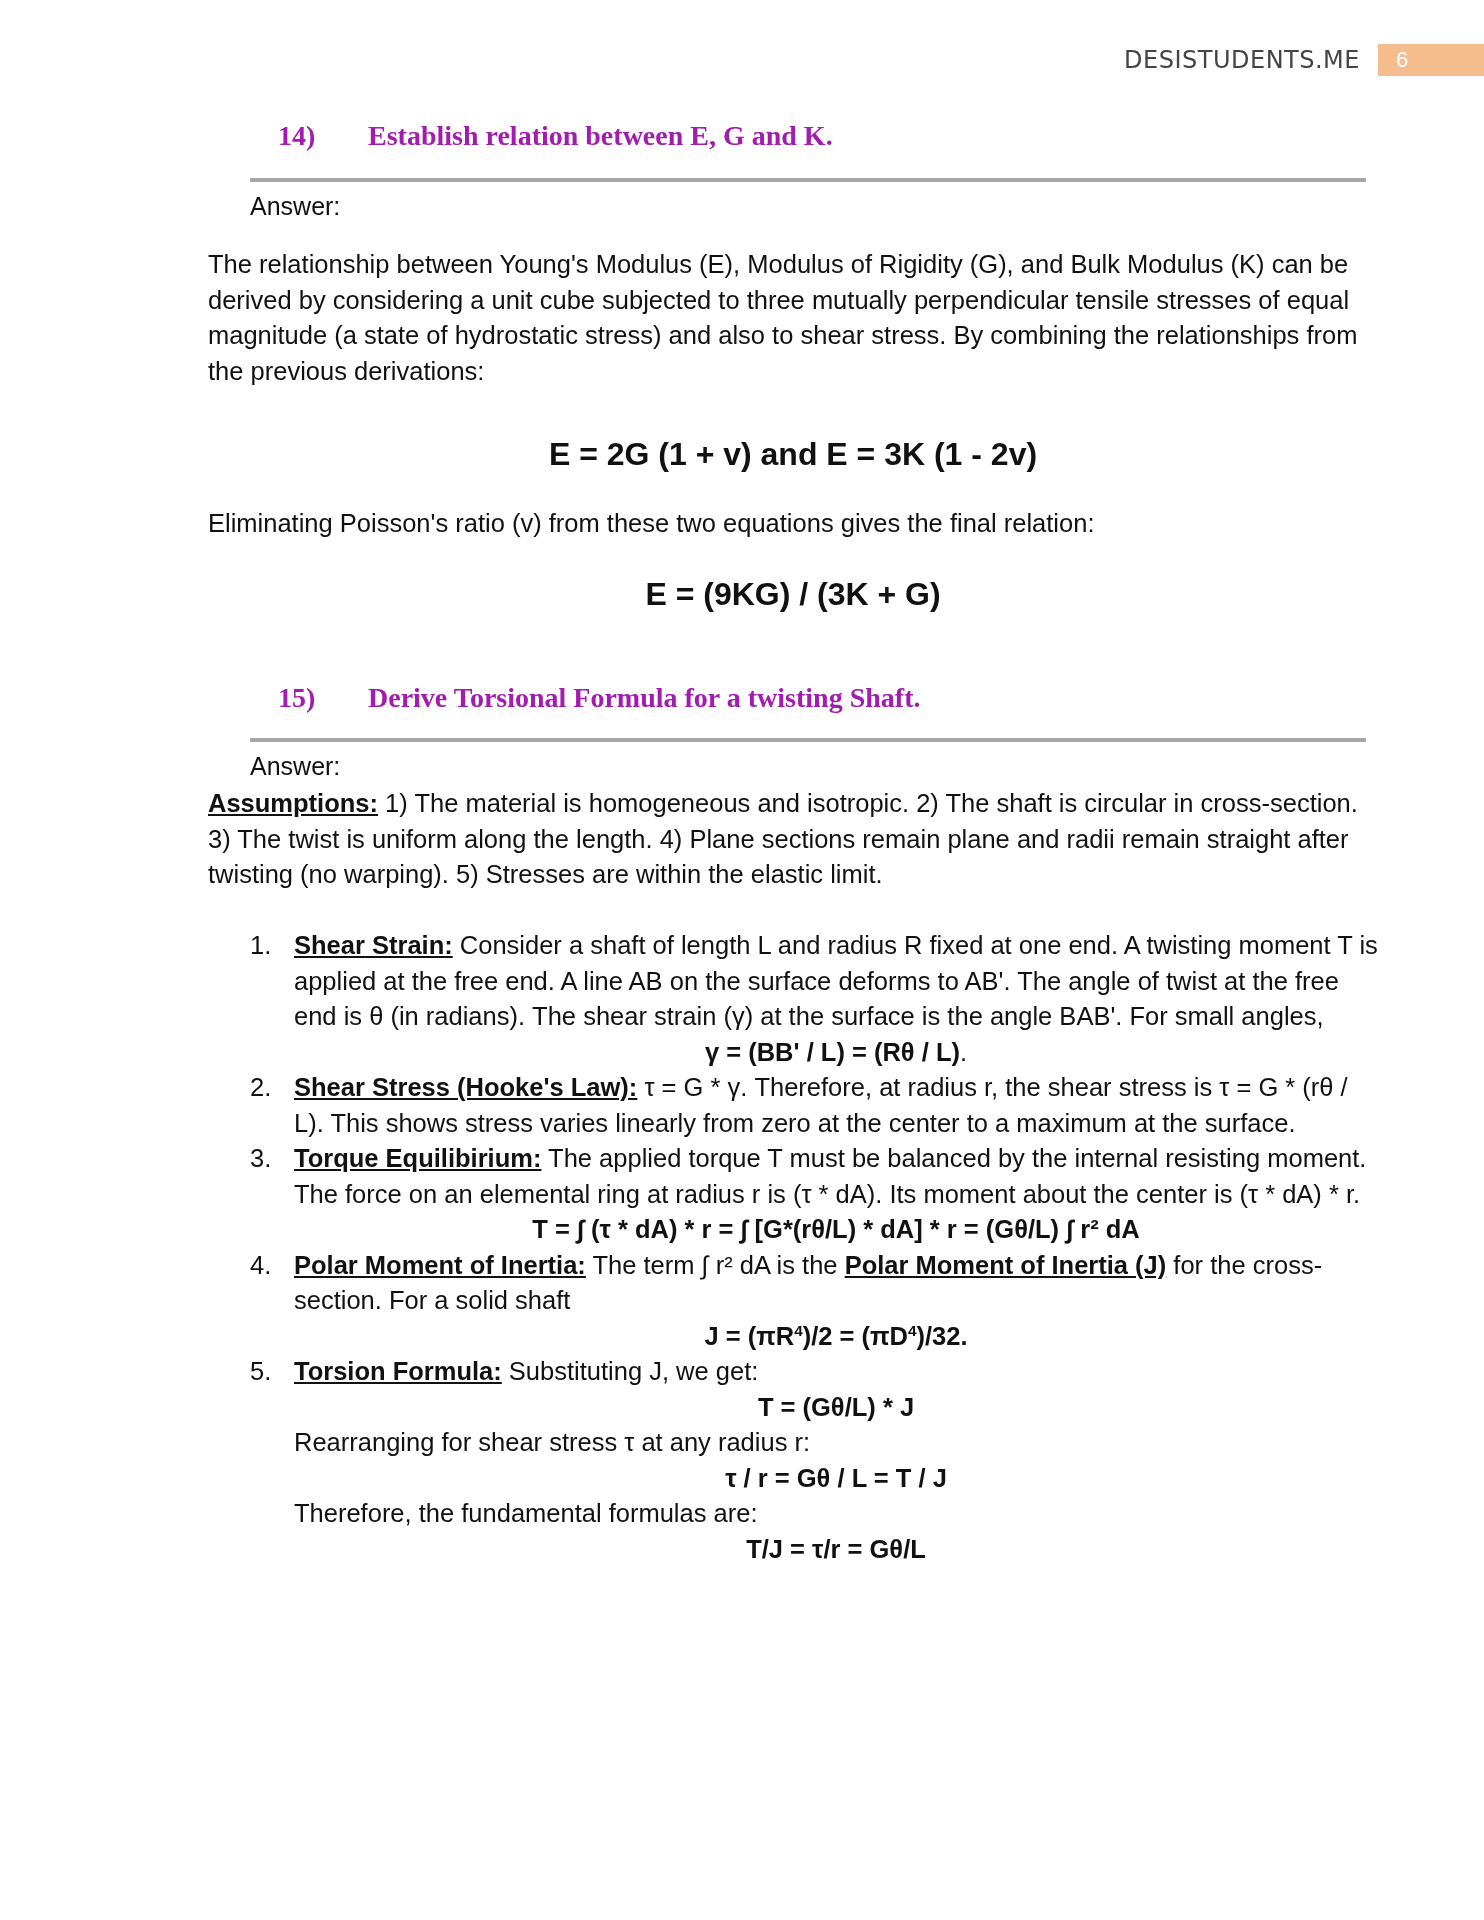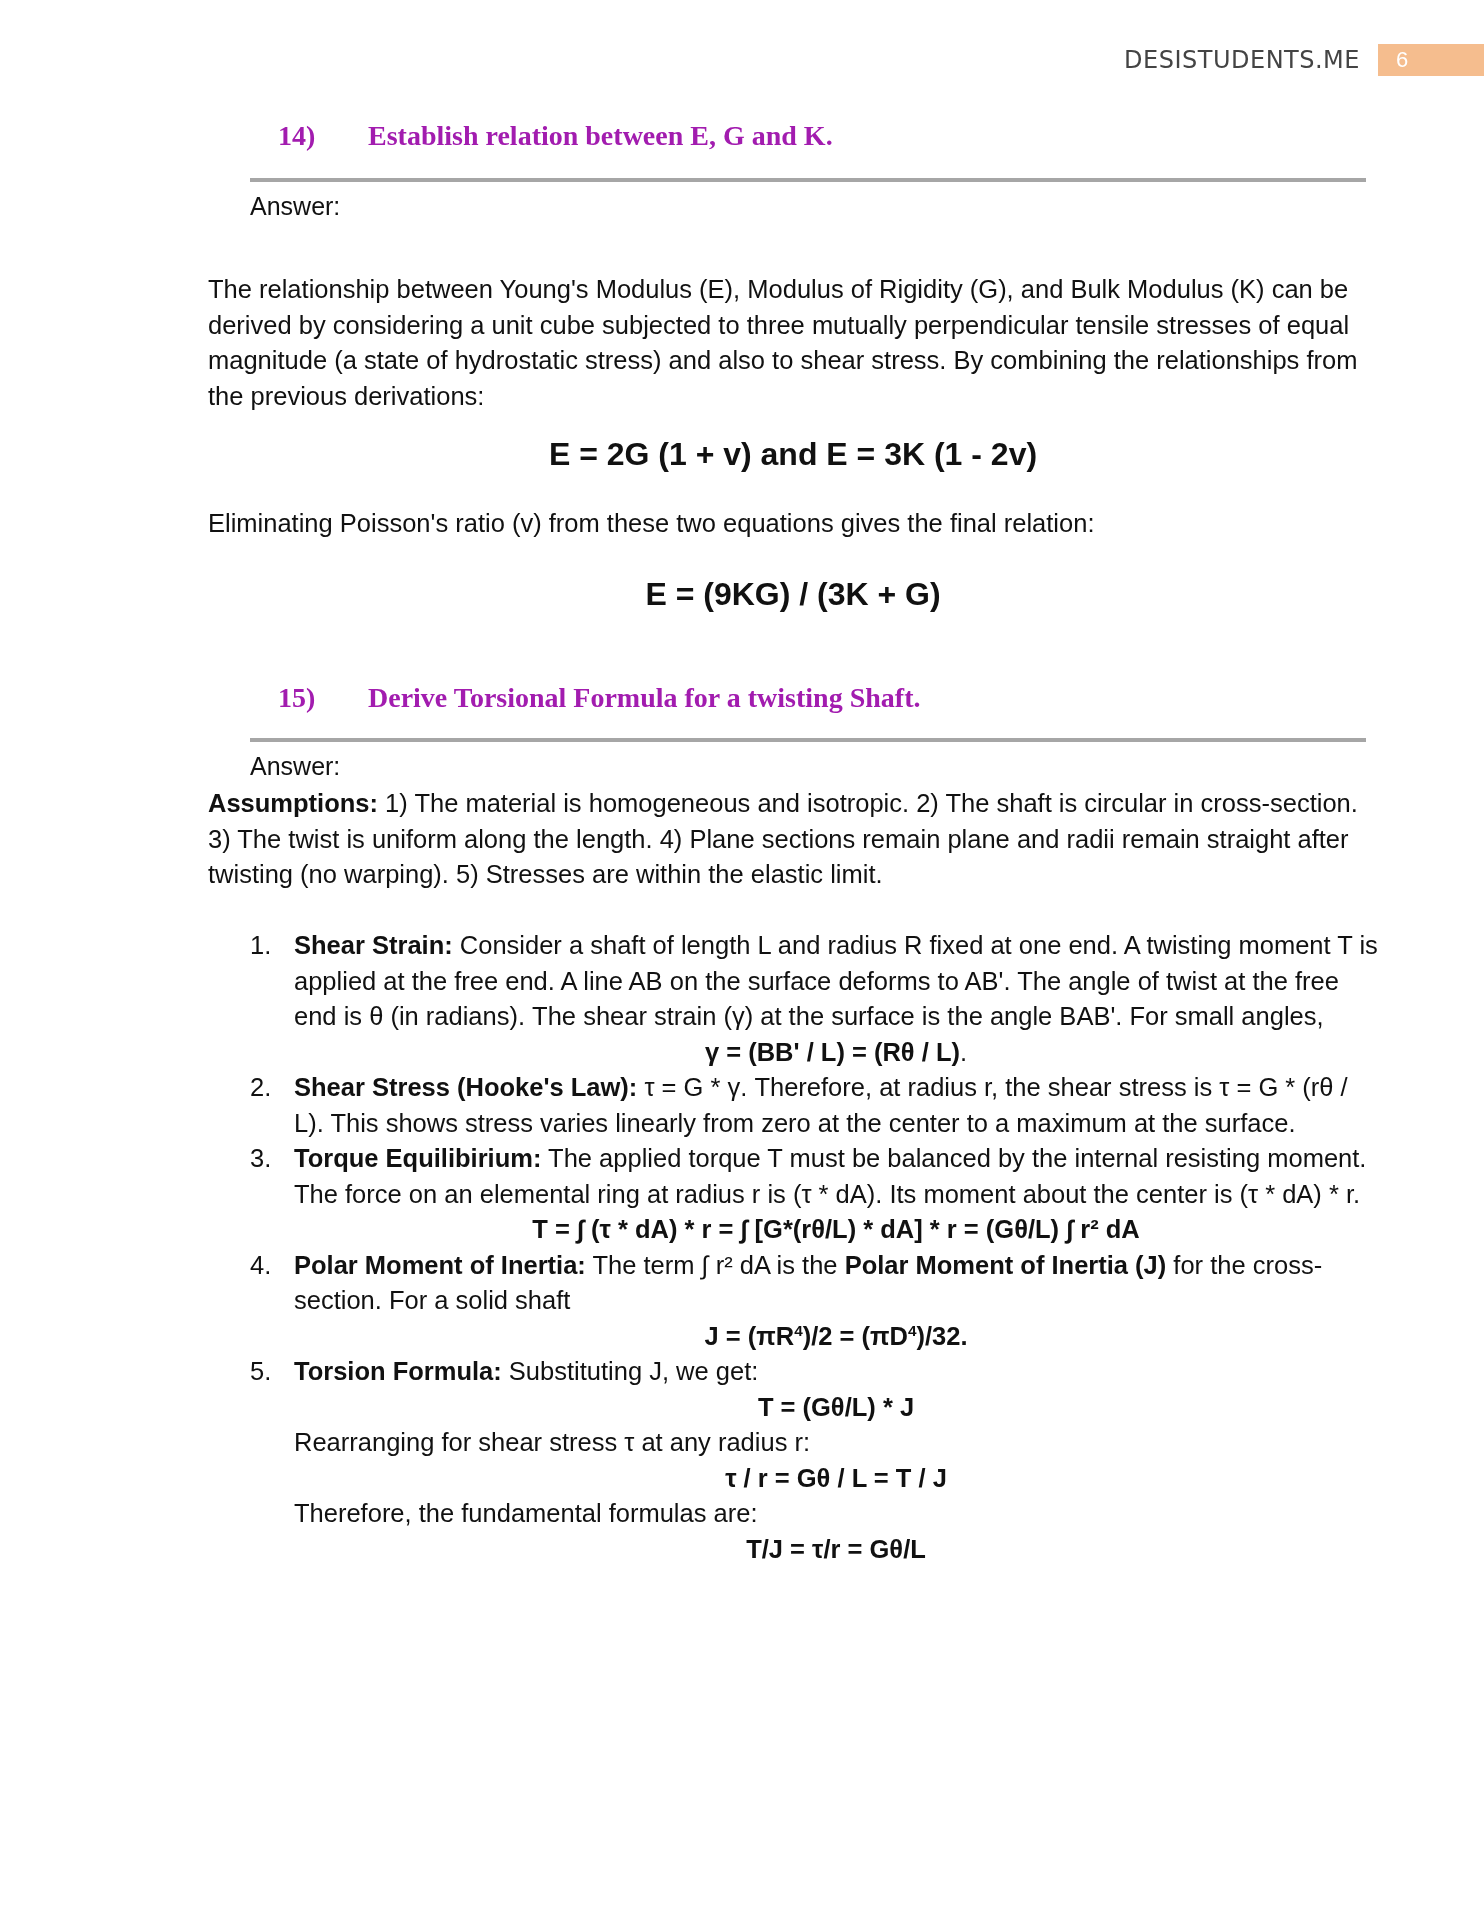--- a/index.html
+++ b/index.html
@@ -13,21 +13,21 @@
 
   .q-heading { position: absolute; left: 278px; font-family: "Liberation Serif", "DejaVu Serif", serif; font-weight: bold; font-size: 28px; color: #a21caf; display: flex; }
   .q-num { width: 90px; }
   .rule { position: absolute; left: 250px; width: 1116px; height: 4px; background: #a6a6a6; }
 
   .answer-label { position: absolute; left: 250px; font-weight: normal; font-size: 25px; }
 
   .body-text { position: absolute; left: 208px; width: 1170px; font-size: 25.5px; line-height: 35.5px; }
   .center-eq { position: absolute; left: 208px; width: 1170px; text-align: center; font-weight: bold; font-size: 32px; }
 
-  .b { font-weight: bold; }
+  .b { font-weight: bold; text-decoration: underline; }
 
   .list { position: absolute; left: 250px; width: 1128px; font-size: 25.5px; line-height: 35.5px; }
   .li { display: flex; }
   .li-num { width: 44px; flex: none; }
   .li-body { flex: 1; }
   .eq { text-align: center; font-weight: bold; }
   sup { font-size: 0.6em; line-height: 0; }
 </style>
 </head>
 <body>
@@ -41,21 +41,21 @@
     </span>
   </div>
 
   <div class="q-heading" style="top:120px;">
     <span class="q-num">14)</span>
     <span>Establish relation between E, G and K.</span>
   </div>
   <div class="rule" style="top:178px;"></div>
   <div class="answer-label" style="top:192px;">Answer:</div>
 
-  <div class="body-text" style="top:272px;">The relationship between Young's Modulus (E), Modulus of Rigidity (G), and Bulk Modulus (K) can be derived by considering a unit cube subjected to three mutually perpendicular tensile stresses of equal magnitude (a state of hydrostatic stress) and also to shear stress. By combining the relationships from the previous derivations:</div>
+  <div class="body-text" style="top:247px;">The relationship between Young's Modulus (E), Modulus of Rigidity (G), and Bulk Modulus (K) can be derived by considering a unit cube subjected to three mutually perpendicular tensile stresses of equal magnitude (a state of hydrostatic stress) and also to shear stress. By combining the relationships from the previous derivations:</div>
   <div class="center-eq" style="top:436px;">E = 2G (1 + v) and E = 3K (1 - 2v)</div>
   <div class="body-text" style="top:506px;">Eliminating Poisson's ratio (v) from these two equations gives the final relation:</div>
   <div class="center-eq" style="top:576px;">E = (9KG) / (3K + G)</div>
 
   <div class="q-heading" style="top:682px;">
     <span class="q-num">15)</span>
     <span>Derive Torsional Formula for a twisting Shaft.</span>
   </div>
   <div class="rule" style="top:738px;"></div>
   <div class="answer-label" style="top:752px;">Answer:</div>

